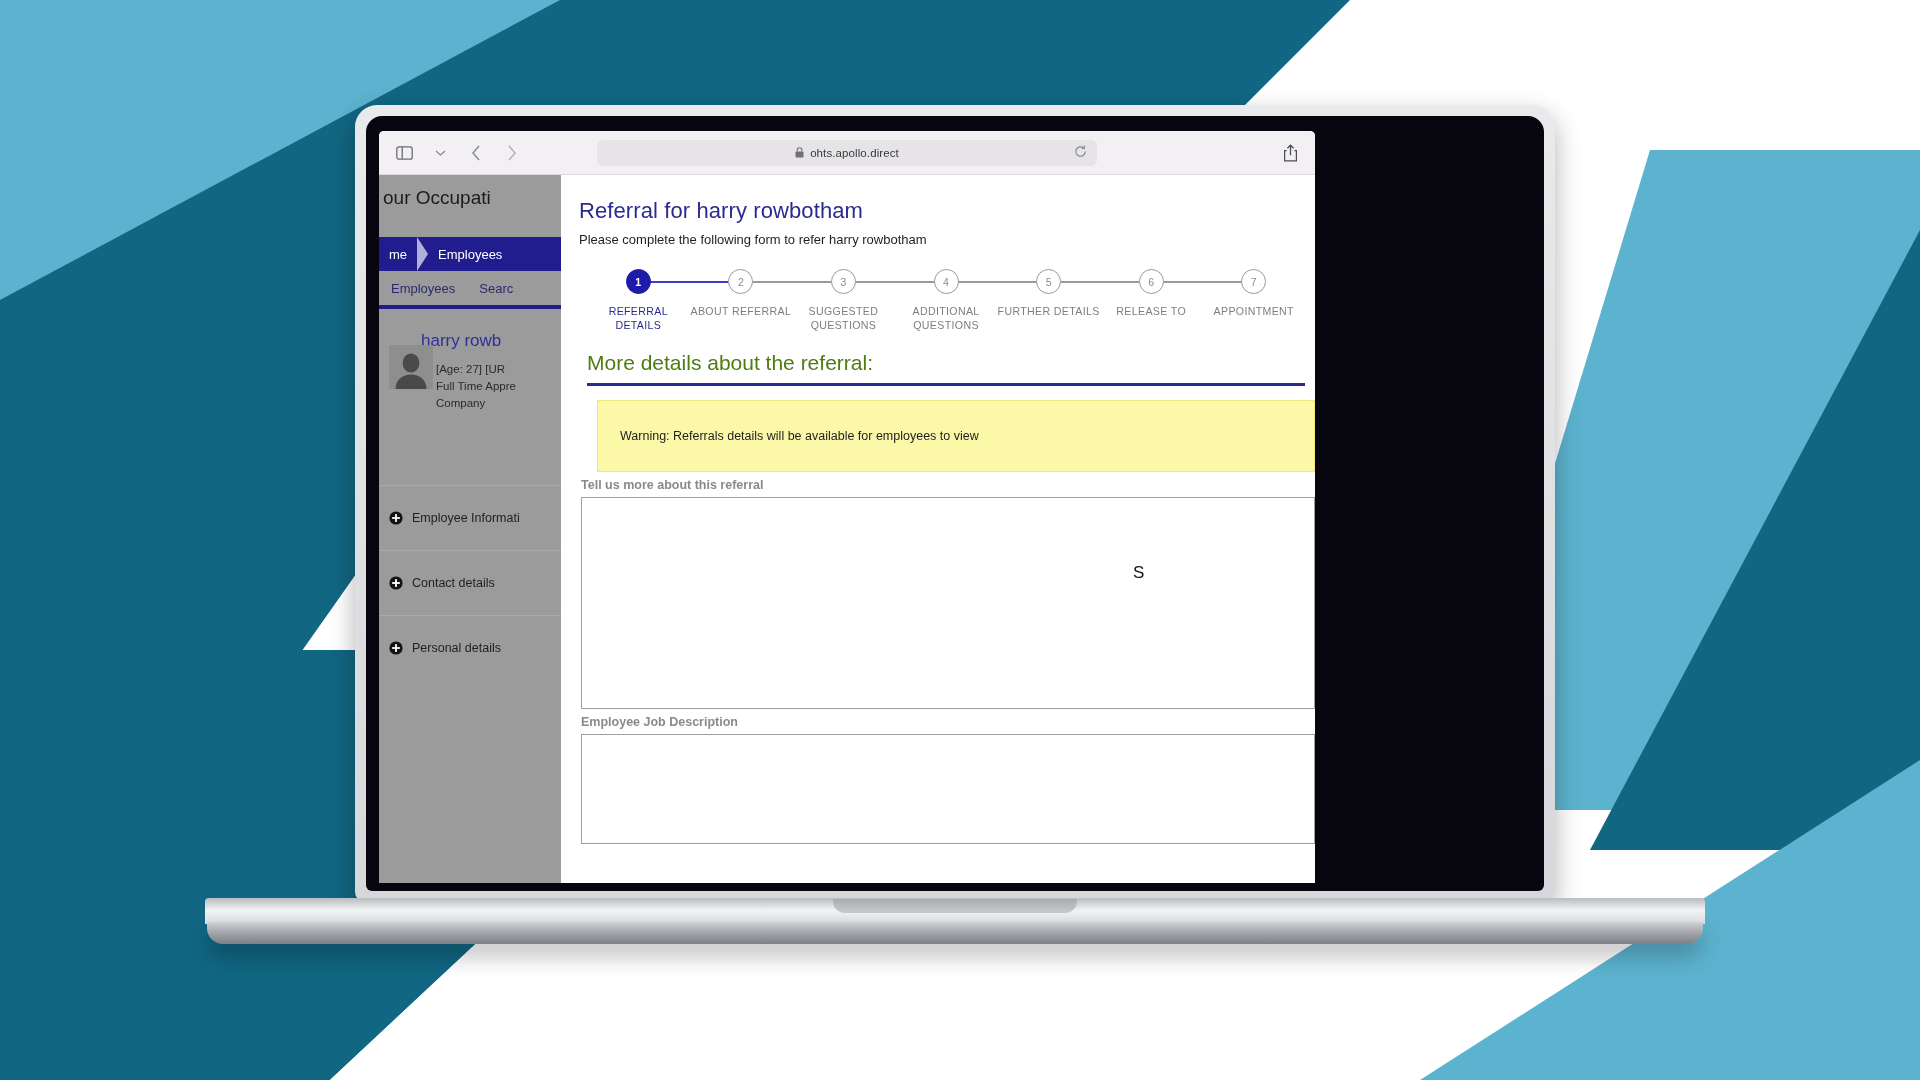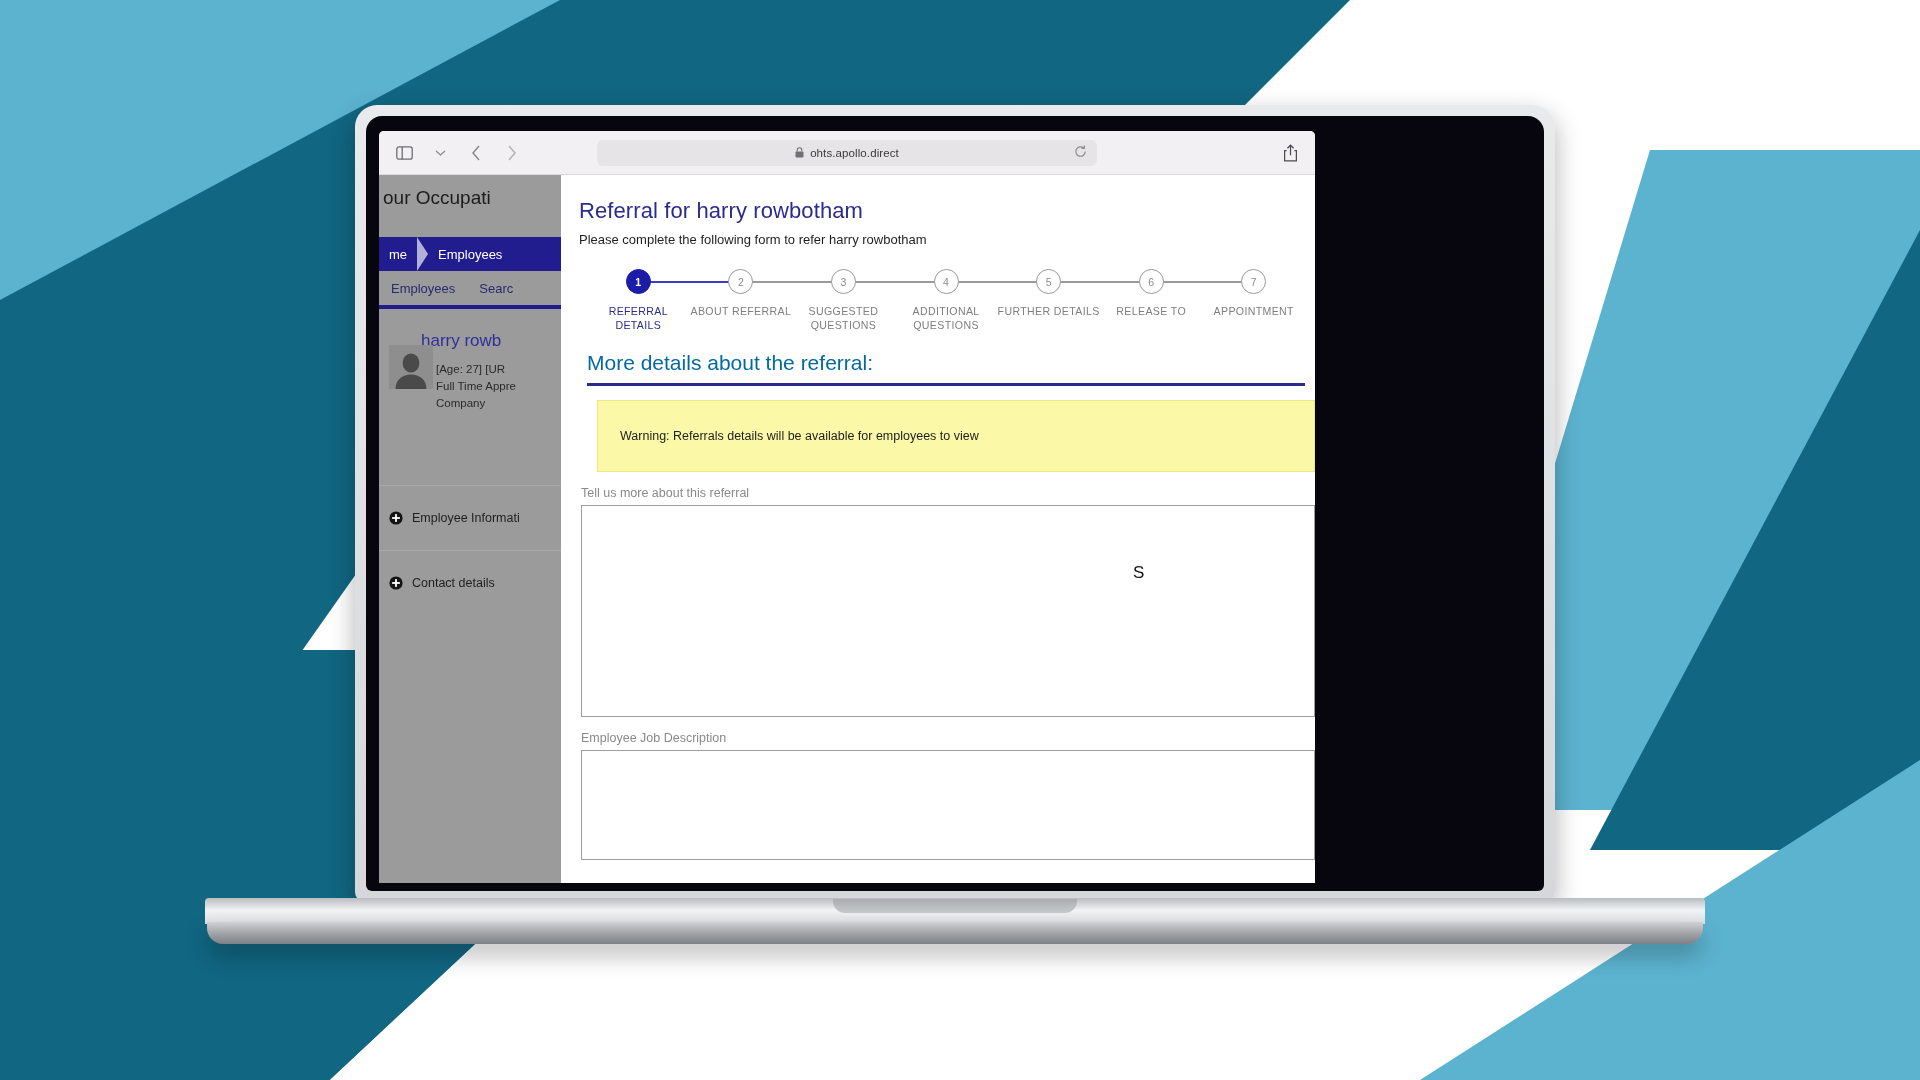--- a/index.html
+++ b/index.html
@@ -380,42 +380,42 @@
   .step.active .step-label { color: #2b2b8f; }
 
   
   #section-head {
     margin: 10px 10px 0 8px;
     padding-bottom: 8px;
     border-bottom: 3px solid #2b2b8f;
   }
   #section-title {
     font-size: 21px;
-    color: #0369a1;
+    color: #4d7c0f;
     font-weight: 400;
   }
 
   
   #warning {
     margin: 14px 0 0 18px;
     background: #fbf8a8;
     border: 1px solid #eee97c;
     height: 72px;
     display: flex;
     align-items: center;
     padding-left: 22px;
     box-sizing: border-box;
   }
   #warning-text {
     font-size: 12.5px;
     color: #1e1e1e;
   }
 
   
-  .field { margin: 14px 0 0 2px; }
+  .field { margin: 6px 0 0 2px; font-weight: bold; }
   .field-label {
     font-size: 12.5px;
     color: #8a8a8a;
     margin-bottom: 5px;
     display: block;
   }
   .field-box {
     border: 1px solid #9e9e9e;
     background: #ffffff;
     box-sizing: border-box;
@@ -553,20 +553,30 @@
         </div>
         <div class="accordion-row">
           <span class="acc-plus">
             <svg width="14" height="14" viewBox="0 0 14 14">
                 <circle cx="7" cy="7" r="6.6" fill="#141414"></circle>
                 <rect x="6.1" y="3.1" width="1.8" height="7.8" fill="#fff"></rect>
                 <rect x="3.1" y="6.1" width="7.8" height="1.8" fill="#fff"></rect>
               </svg>
           </span>
           <span class="acc-label">Contact details</span>
+        </div>
+        <div class="accordion-row">
+          <span class="acc-plus">
+            <svg width="14" height="14" viewBox="0 0 14 14">
+                <circle cx="7" cy="7" r="6.6" fill="#141414"></circle>
+                <rect x="6.1" y="3.1" width="1.8" height="7.8" fill="#fff"></rect>
+                <rect x="3.1" y="6.1" width="7.8" height="1.8" fill="#fff"></rect>
+              </svg>
+          </span>
+          <span class="acc-label">Personal details</span>
         </div>
       </div>
 
       <div id="modal">
 
         <h1 id="modal-title">Referral for harry rowbotham</h1>
         <p id="modal-sub">Please complete the following form to refer harry rowbotham</p>
 
         <div id="stepper">
           <div id="step-track">

